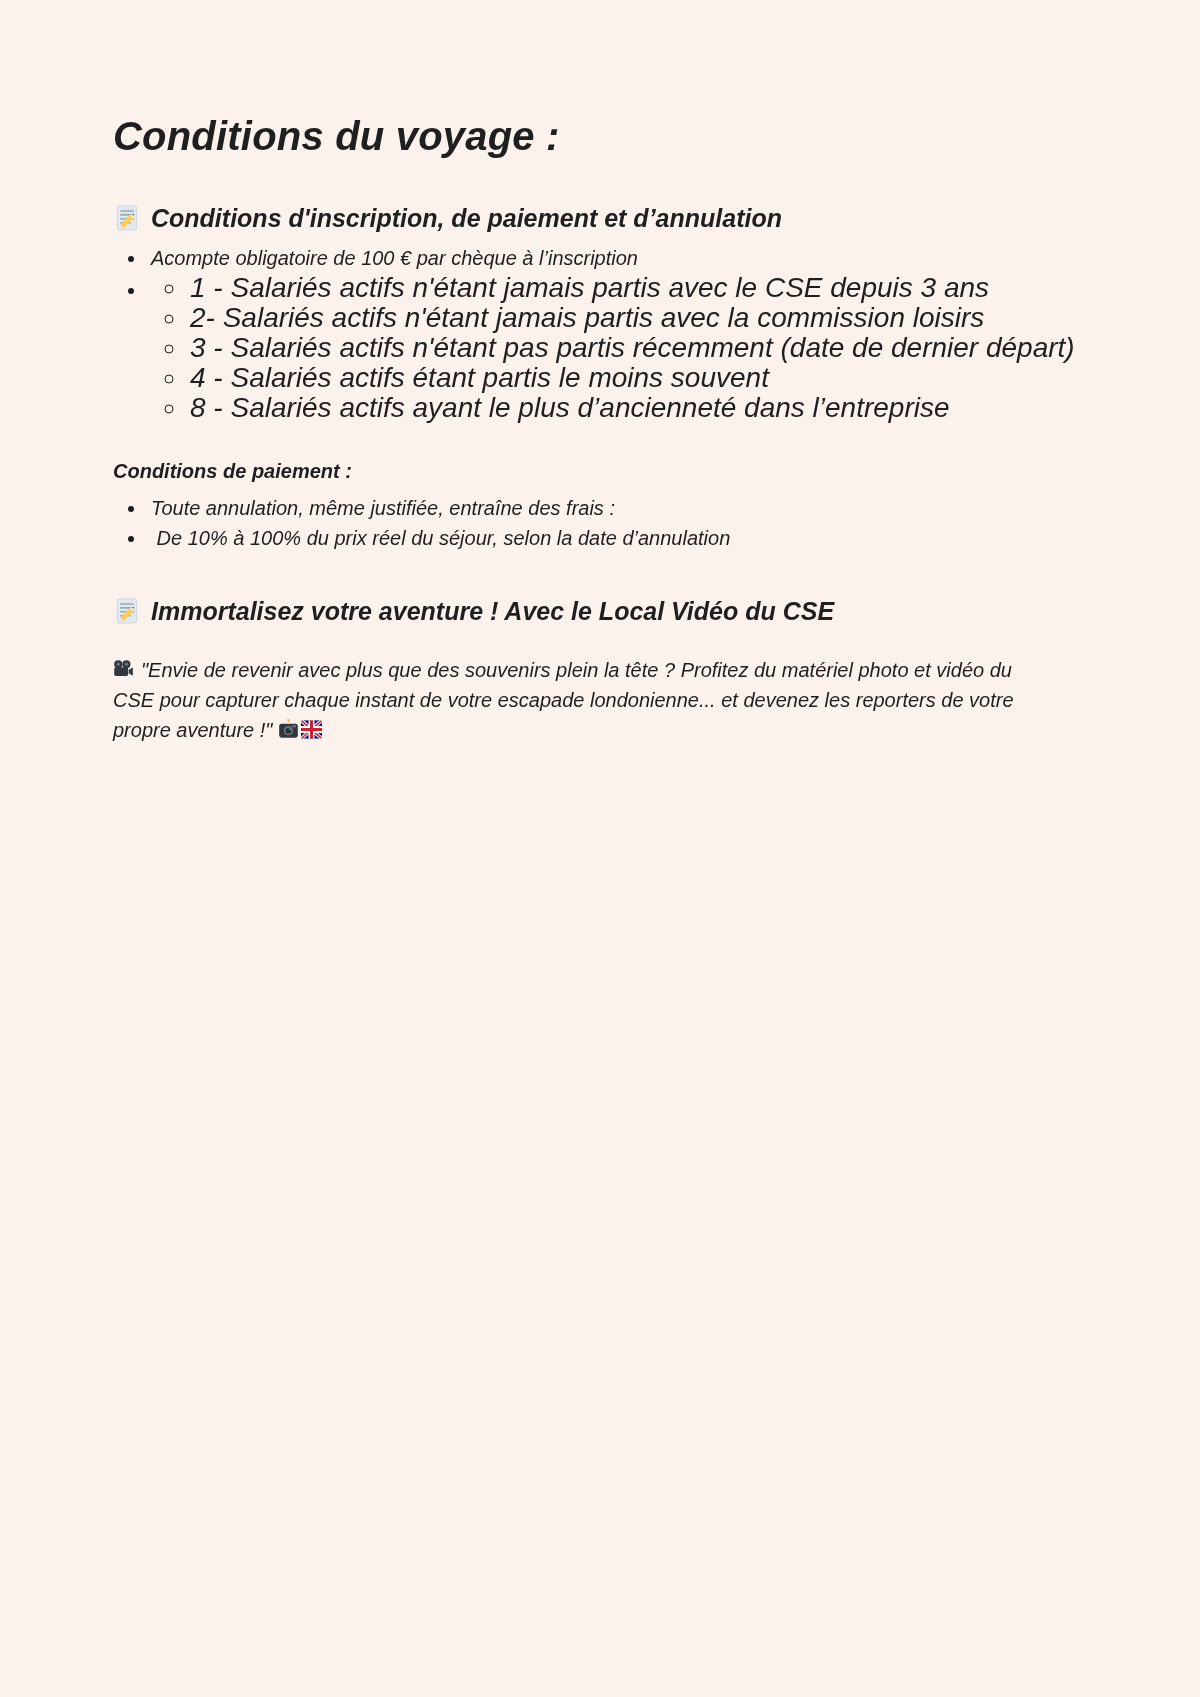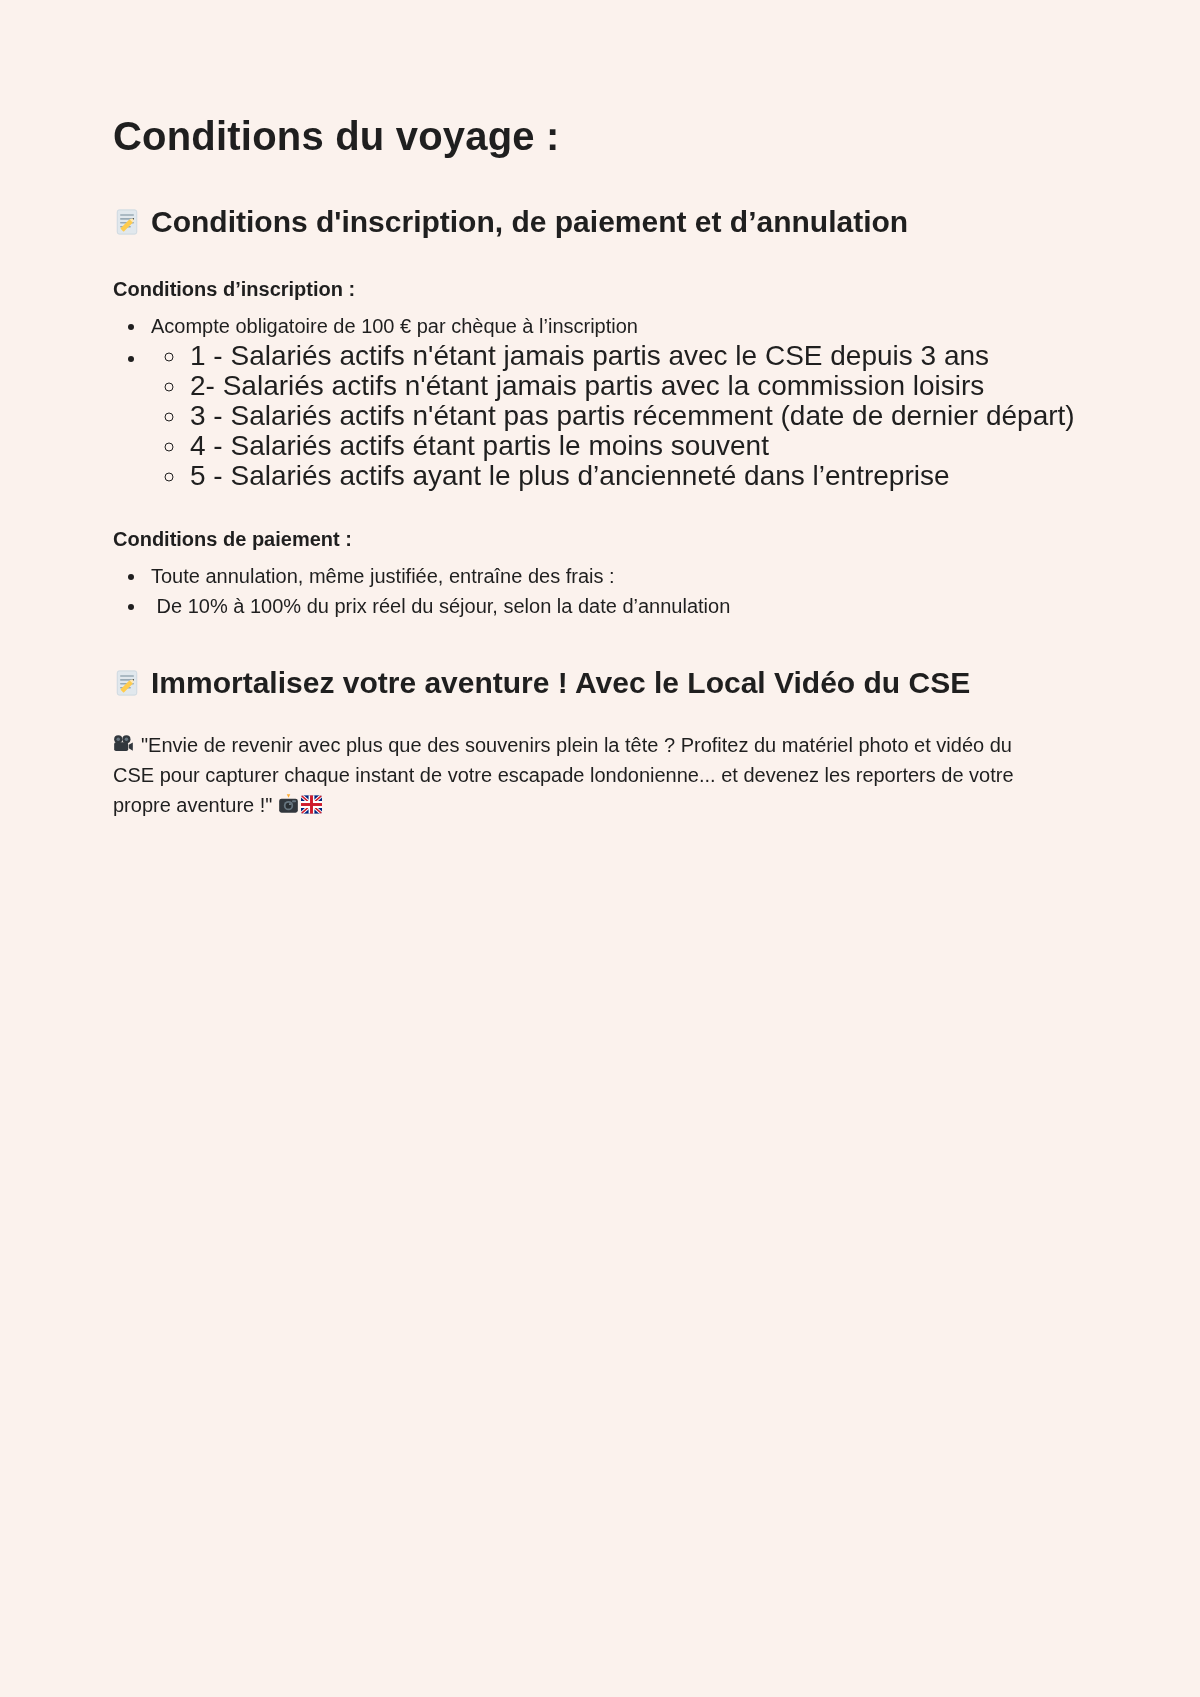--- a/index.html
+++ b/index.html
@@ -13,30 +13,31 @@
     color: #1F1F1F;
     font-family: "Liberation Sans", sans-serif;
     -webkit-font-smoothing: antialiased;
   }
   .page {
     box-sizing: border-box;
     width: 1200px;
     height: 1697px;
     padding: 112px 100px 0 113px;
     overflow: hidden;
+    font-style: italic;
   }
   h1 {
     font-size: 40px;
     line-height: 1.2;
     font-weight: 700;
     margin: 0;
     letter-spacing: 0.2px;
   }
   h2 {
-    font-size: 30px;
+    font-size: 25px;
     line-height: 1.3;
     font-weight: 700;
     margin: 42px 0 0;
     display: flex;
     align-items: center;
     gap: 10px;
   }
   h3 {
     font-size: 20px;
     line-height: 1.4;
@@ -103,30 +104,29 @@
         <g transform="rotate(-45 20 20)">
           <rect x="8" y="17" width="17" height="6" rx="1" fill="#FFCC4D"></rect>
           <polygon points="25,17 30,20 25,23" fill="#FFE8B6"></polygon>
           <polygon points="28.2,18.9 30,20 28.2,21.1" fill="#292F33"></polygon>
         </g>
       </svg>
     </span>
       <span>Conditions d'inscription, de paiement et d’annulation</span>
   </h2>
 
-  <h3>Conditions d’inscription :</h3>
   <ul class="lvl1">
     <li><span>Acompte obligatoire de 100 € par chèque à l’inscription</span></li>
     <li>
       <ul class="lvl2">
         <li><span>1 - Salariés actifs n'étant jamais partis avec le CSE depuis 3 ans</span></li>
         <li><span>2- Salariés actifs n'étant jamais partis avec la commission loisirs</span></li>
         <li><span>3 - Salariés actifs n'étant pas partis récemment (date de dernier départ)</span></li>
         <li><span>4 - Salariés actifs étant partis le moins souvent</span></li>
-        <li><span>5 - Salariés actifs ayant le plus d’ancienneté dans l’entreprise</span></li>
+        <li><span>8 - Salariés actifs ayant le plus d’ancienneté dans l’entreprise</span></li>
       </ul>
     </li>
   </ul>
 
   <h3>Conditions de paiement :</h3>
 
   <ul class="lvl1">
     <li><span>Toute annulation, même justifiée, entraîne des frais :</span></li>
     <li><span> De 10% à 100% du prix réel du séjour, selon la date d’annulation</span></li>
   </ul>

